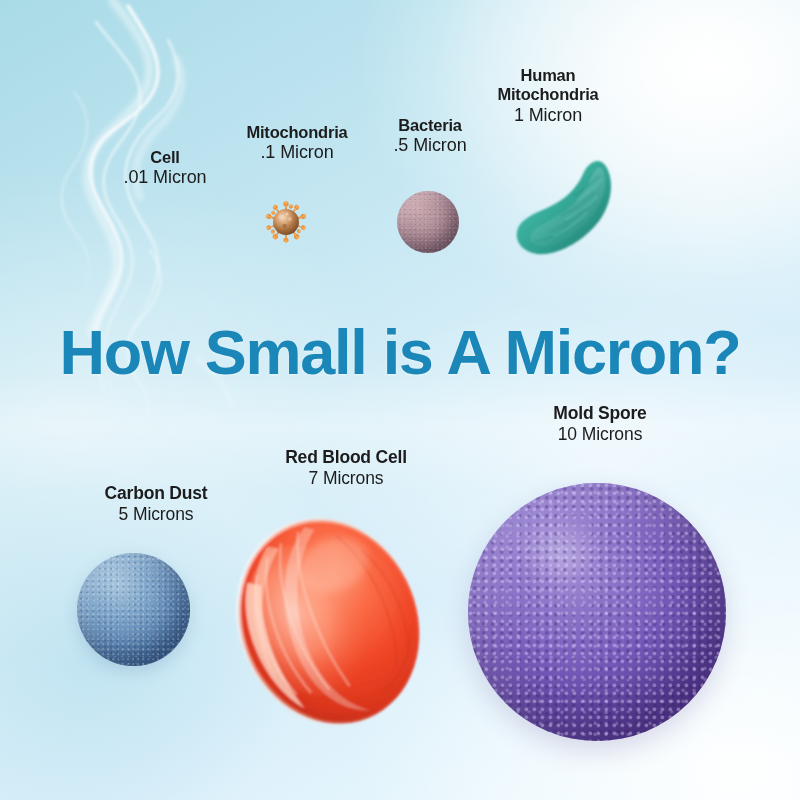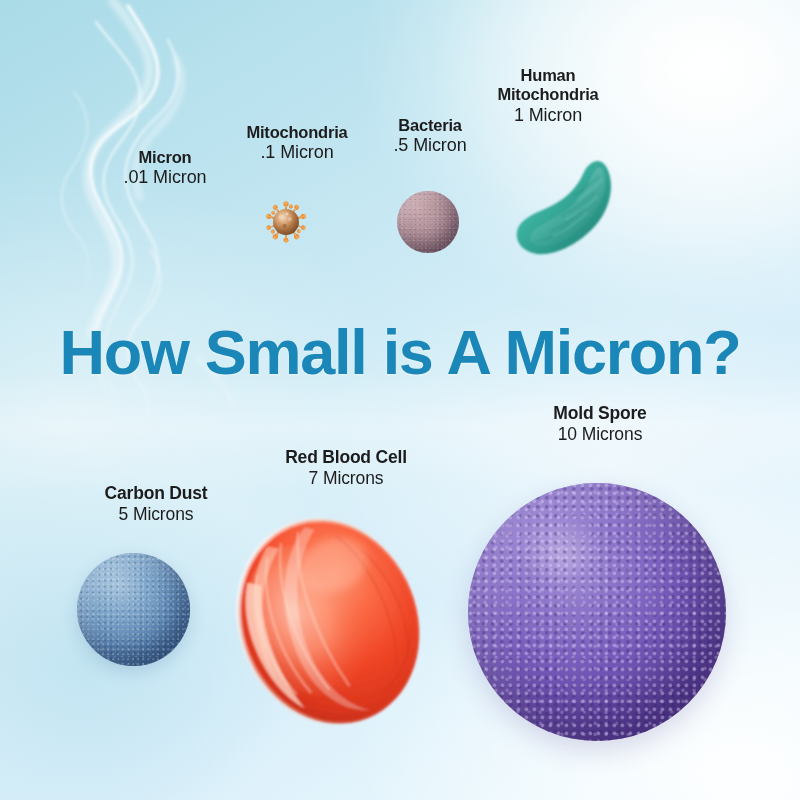--- a/index.html
+++ b/index.html
@@ -210,21 +210,21 @@
 
     <g filter="url(#soften2)" opacity="0.55">
       <path d="M112 0 C 140 36, 160 62, 144 92 C 126 124, 94 134, 88 166
                C 82 200, 110 220, 116 252 C 122 286, 98 304, 92 334" fill="none" stroke="#ffffff" stroke-width="7" stroke-linecap="round"></path>
       <path d="M176 58 C 190 86, 176 110, 158 128 C 138 148, 130 172, 140 198" fill="none" stroke="#ffffff" stroke-width="5" stroke-linecap="round"></path>
       <path d="M196 356 C 214 374, 228 388, 232 404" fill="none" stroke="#ffffff" stroke-width="4" stroke-linecap="round" opacity="0.6"></path>
     </g>
   </svg>
 
   <div class="label" style="left:165px; top:148px;">
-    <span class="name">Micron</span>
+    <span class="name">Cell</span>
     <span class="size">.01 Micron</span>
   </div>
 
   <div class="label" style="left:297px; top:123px;">
     <span class="name">Mitochondria</span>
     <span class="size">.1 Micron</span>
   </div>
 
   <div class="label" style="left:430px; top:116px;">
     <span class="name">Bacteria</span>

